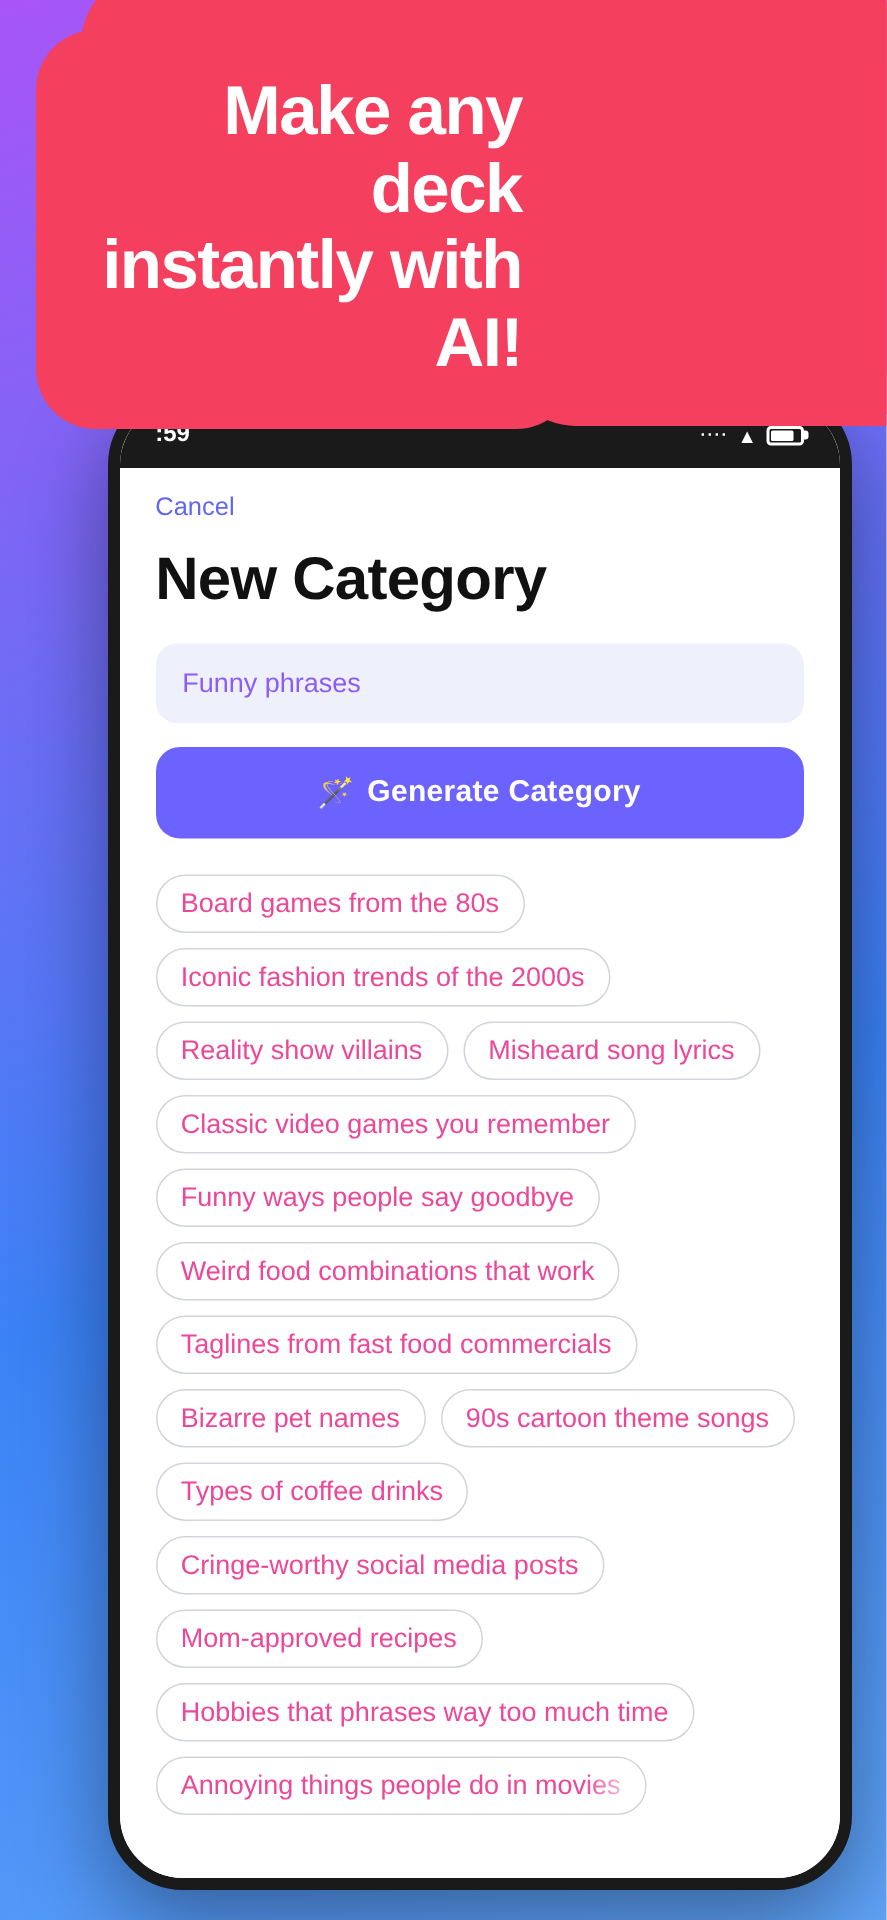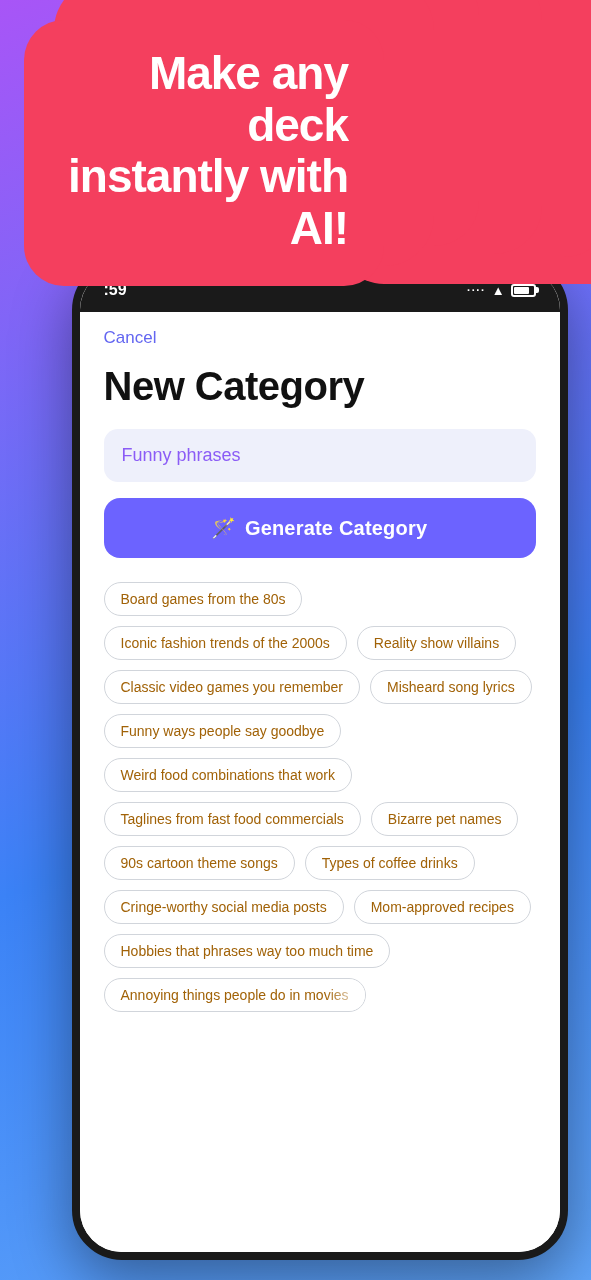--- a/index.html
+++ b/index.html
@@ -161,22 +161,22 @@
     .suggestions {
       display: flex;
       flex-wrap: wrap;
       gap: 10px;
     }
     .chip {
       background: white;
       border: 1.5px solid #d1d5db;
       border-radius: 20px;
       padding: 8px 16px;
-      font-size: 14px;
-      color: #a16207;
+      font-size: 18px;
+      color: #ec4899;
       cursor: pointer;
       white-space: nowrap;
       transition: background 0.15s;
     }
 
     
     .chip-truncated {
       position: relative;
       overflow: hidden;
     }
@@ -215,22 +215,22 @@
     <div class="page-title">New Category</div>
     <input class="input-field" type="text" value="Funny phrases" placeholder="Enter a category..." style="">
     <button class="generate-btn">
       <span>🪄</span>
       <span>Generate Category</span>
     </button>
     <div class="suggestions">
     <div class="chip">Board games from the 80s</div>
         <div class="chip">Iconic fashion trends of the 2000s</div>
         <div class="chip">Reality show villains</div>
+        <div class="chip">Misheard song lyrics</div>
         <div class="chip">Classic video games you remember</div>
-        <div class="chip">Misheard song lyrics</div>
         <div class="chip">Funny ways people say goodbye</div>
         <div class="chip">Weird food combinations that work</div>
         <div class="chip">Taglines from fast food commercials</div>
         <div class="chip">Bizarre pet names</div>
         <div class="chip">90s cartoon theme songs</div>
         <div class="chip">Types of coffee drinks</div>
         <div class="chip">Cringe-worthy social media posts</div>
         <div class="chip">Mom-approved recipes</div>
         <div class="chip">Hobbies that phrases way too much time</div>
         <div class="chip chip-truncated">Annoying things people do in movies</div>

